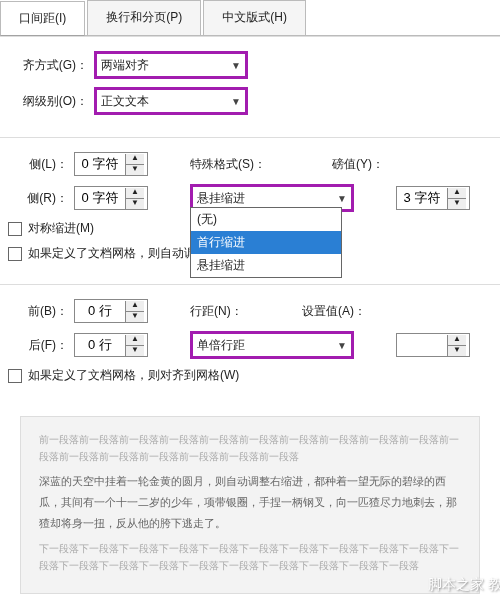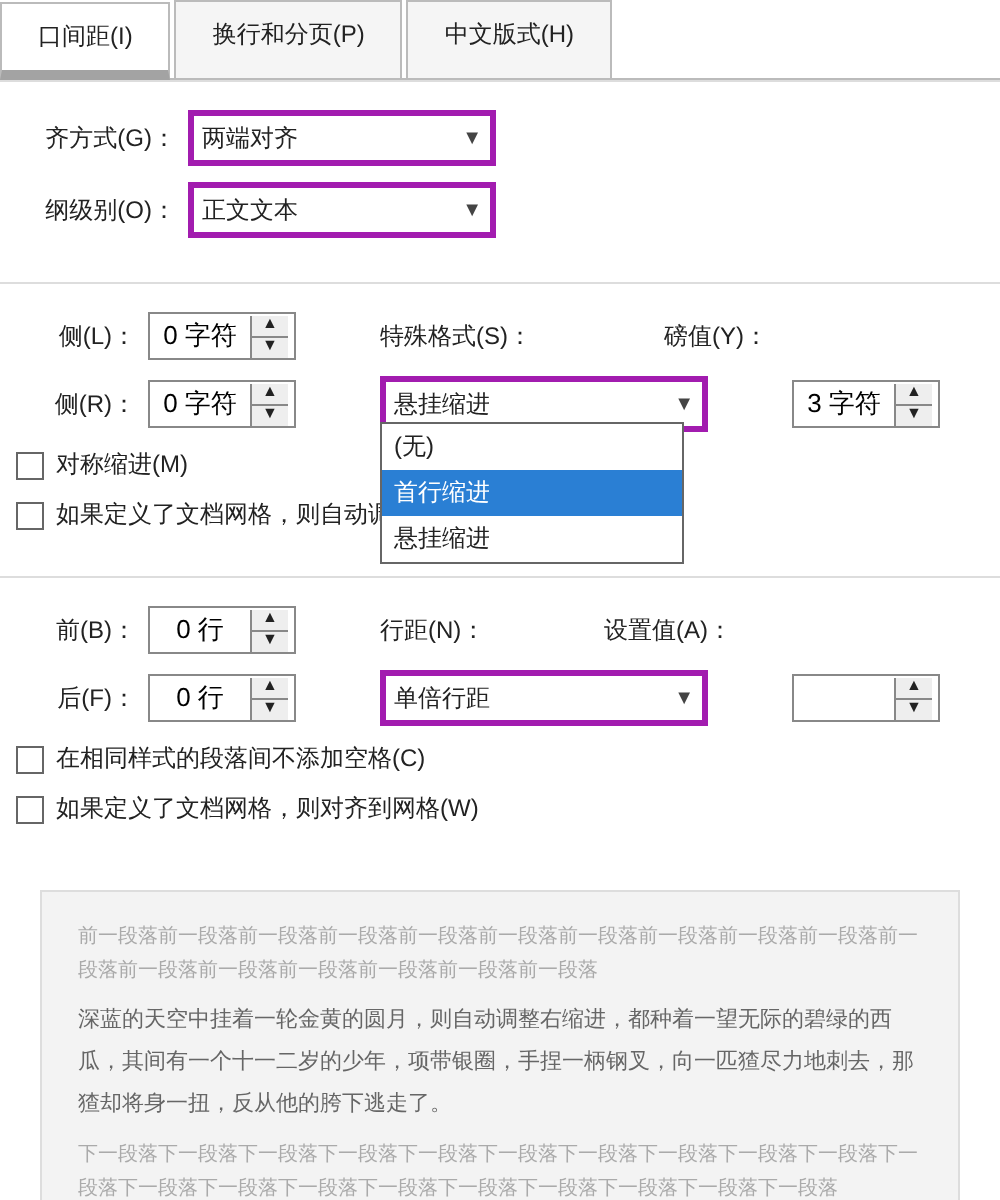--- a/index.html
+++ b/index.html
@@ -1,18 +1,18 @@
 <!DOCTYPE html>
 <html><head>
 <meta charset="utf-8">
 <style>
 body{margin:0;font-family:"Microsoft YaHei","SimSun",sans-serif;font-size:12px;color:#222;background:#fff;width:500px}
 .tabs{display:flex;border-bottom:1px solid #bbb;padding-left:0}
 .tab{padding:8px 18px;background:#f5f5f5;border:1px solid #bbb;border-bottom:none;margin-right:2px}
-.tab.active{background:#fff;border-bottom:5px solid #a3a3a3;position:relative;top:1px}
+.tab.active{background:#fff;border-bottom:1px solid #a3a3a3;position:relative;top:1px}
 .section{padding:14px 8px;border-top:1px solid #ddd}
 .row{display:flex;align-items:center;margin-bottom:8px}
 .lbl{width:80px;text-align:right;padding-right:6px}
 .lbl2{width:100px;text-align:left}
 .select{border:3px solid #a21caf;height:22px;display:flex;align-items:center;justify-content:space-between;padding:0 4px;background:#fff}
 .select .arrow{font-size:10px;color:#444}
 .spinner{display:flex;border:1px solid #888;height:22px;width:72px;align-items:center;background:#fff}
 .spinner input{border:none;width:46px;font-size:13px;outline:none;text-align:center}
 .spinbtns{display:flex;flex-direction:column;width:18px;border-left:1px solid #888}
 .spinbtns div{height:10px;line-height:8px;font-size:8px;text-align:center;background:#eee;border-bottom:1px solid #888}
@@ -151,24 +151,20 @@
     <div class="spinner">
       <input value="" style="">
       <div class="spinbtns">
           <div>▲</div>
           <div>▼</div>
         </div>
     </div>
   </div>
   <div class="row">
       <span class="ck"></span>
-      <span>在相同样式的段落间不添加空格(C)</span>
-    </div>
-  <div class="row">
-      <span class="ck"></span>
       <span>如果定义了文档网格，则对齐到网格(W)</span>
     </div>
 </div>
 
 <div class="preview">
   <div>前一段落前一段落前一段落前一段落前一段落前一段落前一段落前一段落前一段落前一段落前一段落前一段落前一段落前一段落前一段落前一段落前一段落</div>
   <div class="pv-body">深蓝的天空中挂着一轮金黄的圆月，则自动调整右缩进，都种着一望无际的碧绿的西瓜，其间有一个十一二岁的少年，项带银圈，手捏一柄钢叉，向一匹猹尽力地刺去，那猹却将身一扭，反从他的胯下逃走了。</div>
   <div>下一段落下一段落下一段落下一段落下一段落下一段落下一段落下一段落下一段落下一段落下一段落下一段落下一段落下一段落下一段落下一段落下一段落下一段落下一段落下一段落</div>
 </div>
 <div class="watermark">

